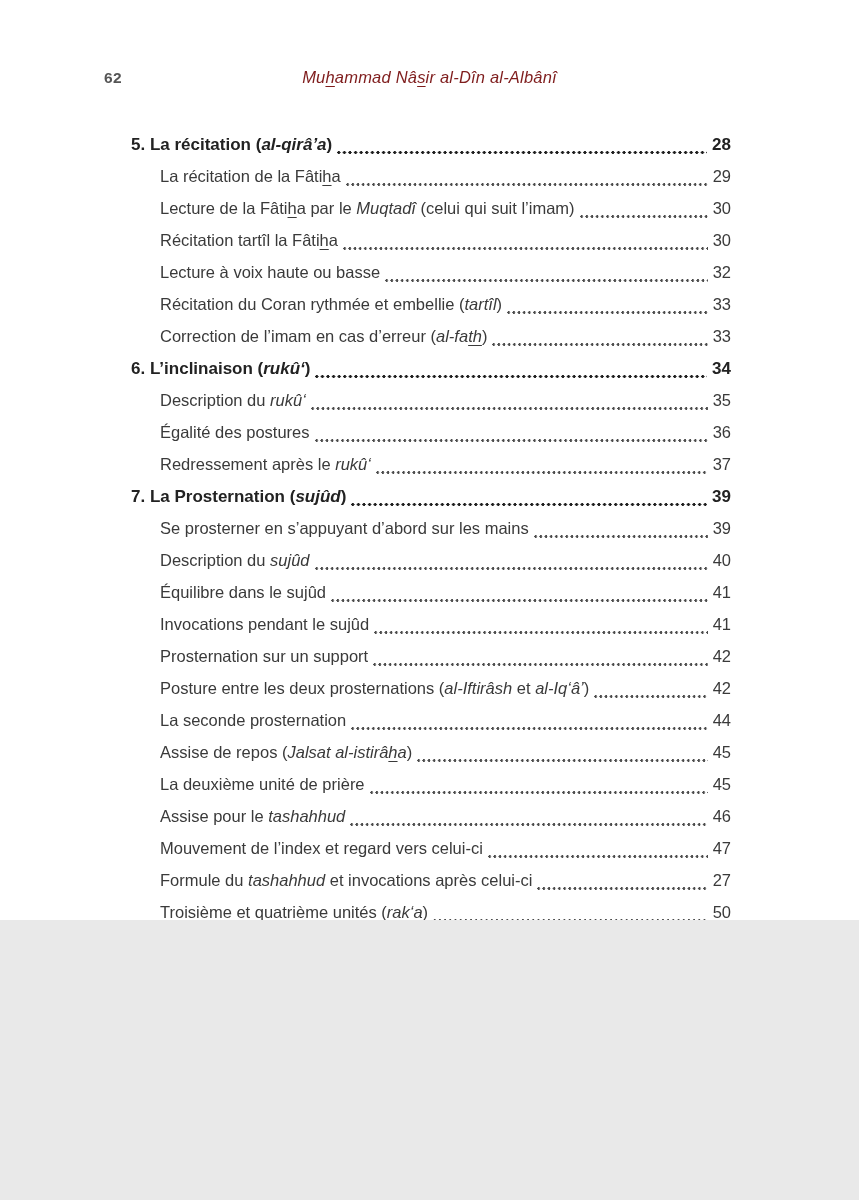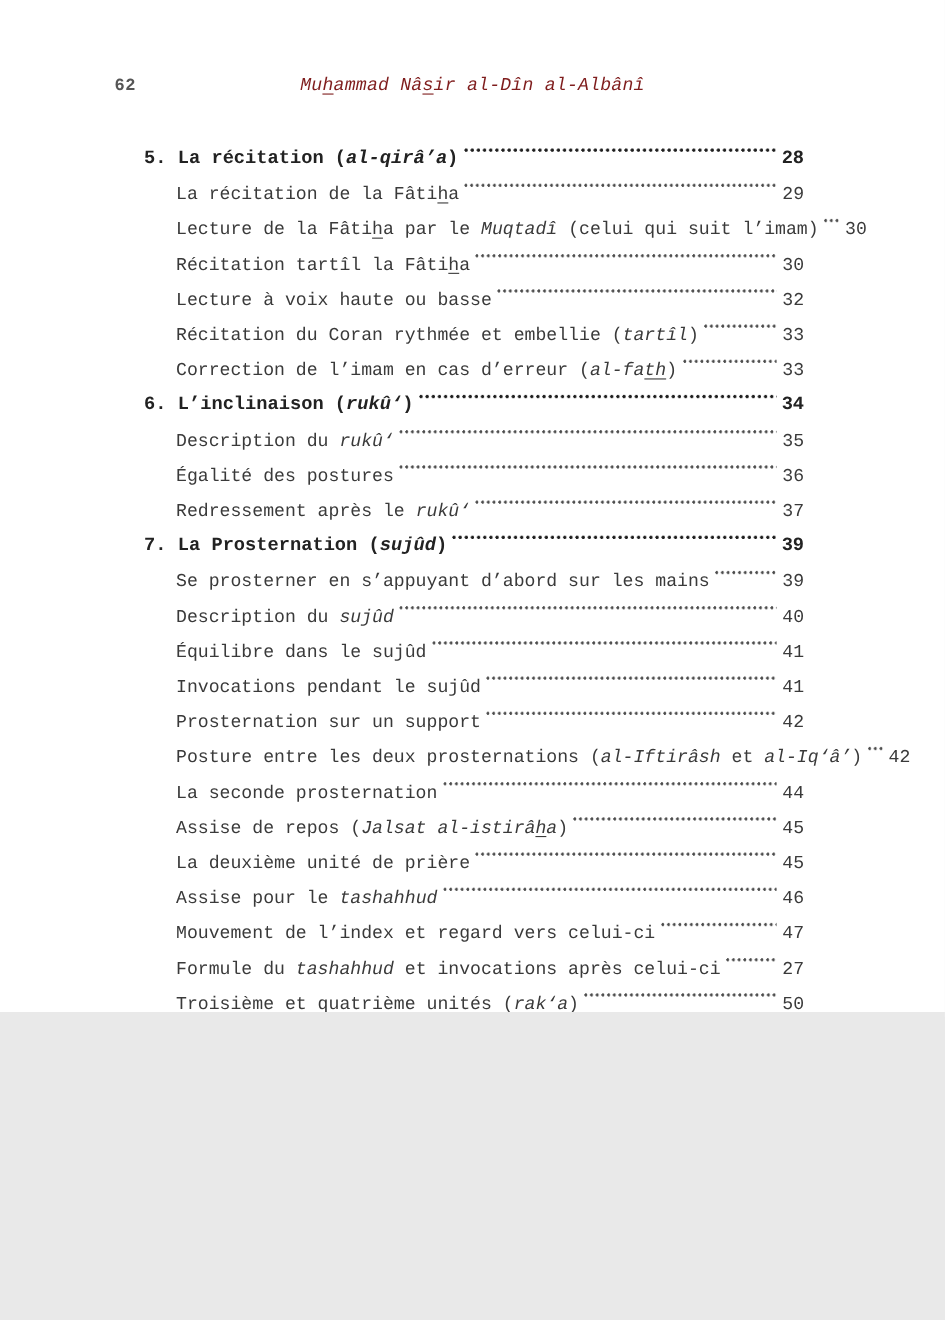--- a/index.html
+++ b/index.html
@@ -6,21 +6,21 @@
     margin: 0;
     padding: 0;
     background: #e9e9e9;
   }
   .page {
     position: relative;
     width: 859px;
     height: 920px;
     margin: 0 auto;
     background: #ffffff;
-    font-family: Liberation Mono, monospace;
+    font-family: Liberation Sans, sans-serif;
     color: #3a3a3a;
     overflow: hidden;
   }
   
   .header {
     position: absolute;
     top: 68px;
     left: 0;
     right: 0;
     height: 24px;
@@ -43,21 +43,21 @@
   }
   
   .toc {
     position: absolute;
     top: 126px;
     left: 131px;
     width: 600px;
   }
   .row {
     display: flex;
-    align-items: flex-start;
+    align-items: flex-end;
     margin-bottom: 12.5px;
     font-size: 16.5px;
     line-height: 19.5px;
     white-space: nowrap;
   }
   .row.section {
     font-weight: bold;
     color: #222222;
     font-size: 17px;
     margin-top: 8.5px;

